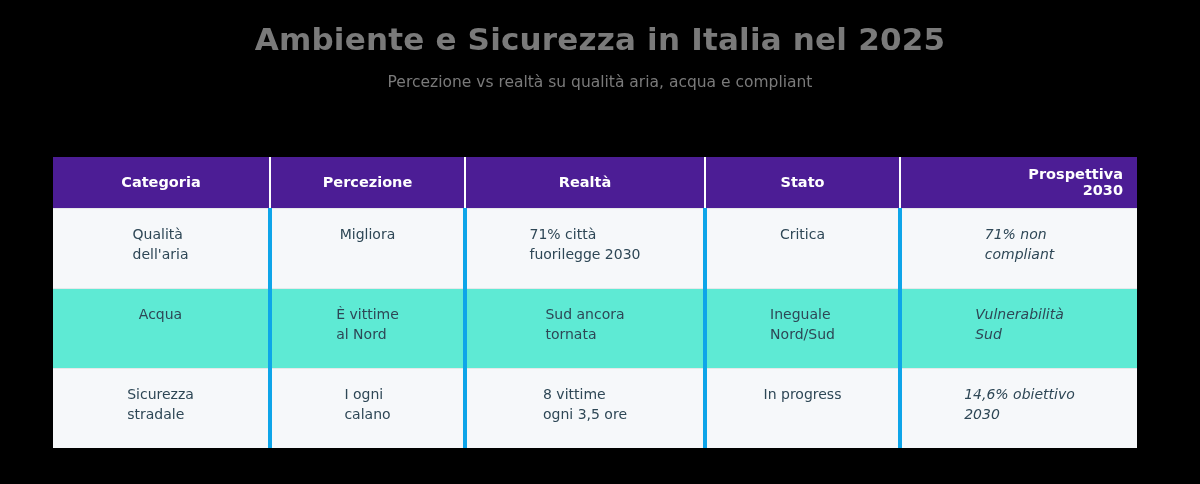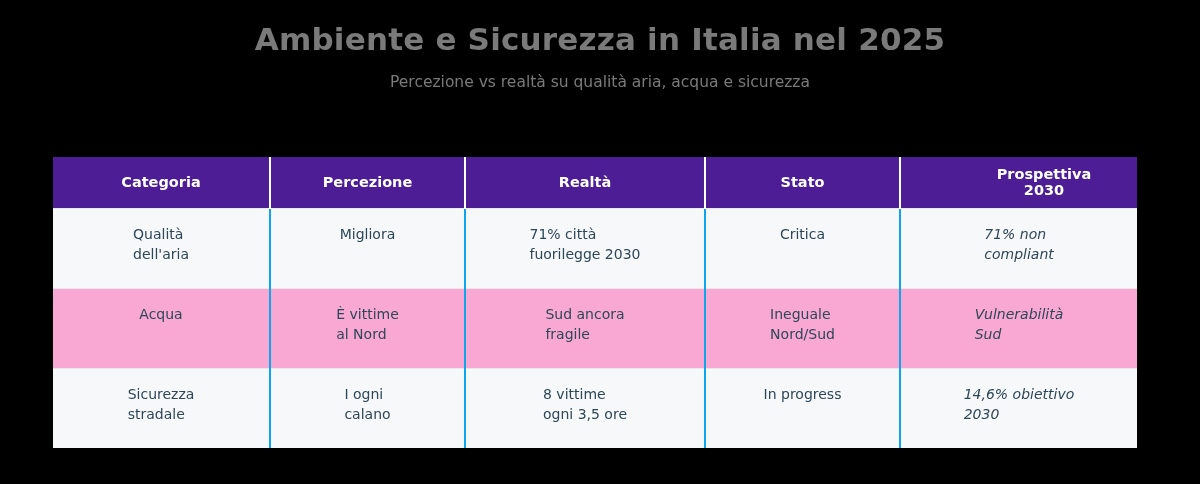--- a/index.html
+++ b/index.html
@@ -81,64 +81,64 @@
     padding: 0 14px;
     margin: 0;
     border-right: 2px solid #ffffff;
     box-sizing: border-box;
     vertical-align: middle;
     text-align: center;
     white-space: pre-line;
   }
   thead th:last-child {
     border-right: none;
-    text-align: center;
+    text-align: right;
     padding-left: 64px;
   }
 
   tbody td {
     font-family: "DejaVu Sans", sans-serif;
     font-size: 14px;
     font-weight: normal;
     color: #2e4756;
     height: 80px;
     padding: 0;
-    border-right: 2px solid #0ea5e9;
+    border-right: 4px solid #0ea5e9;
     border-top: 1px solid #e6e8ea;
     box-sizing: border-box;
     vertical-align: top;
     text-align: center;
   }
   tbody td:last-child {
     border-right: none;
     font-style: italic;
   }
   tbody tr.row-alt td {
     background: #f6f8fa;
   }
   tbody tr.row-plain td {
-    background: #f9a8d4;
+    background: #5eead4;
   }
   .cell-inner {
     display: inline-block;
     text-align: left;
     white-space: pre-line;
     line-height: 1.45;
     padding-top: 15px;
     vertical-align: top;
   }
 </style>
 </head>
 <body>
 
 <div class="page">
 
   <div class="title-block">
     <div class="chart-title">Ambiente e Sicurezza in Italia nel 2025</div>
-    <div class="chart-subtitle">Percezione vs realtà su qualità aria, acqua e sicurezza</div>
+    <div class="chart-subtitle">Percezione vs realtà su qualità aria, acqua e compliant</div>
   </div>
 
   <div class="table-wrap">
     <table class="data-table">
       <colgroup>
         <col class="c0">
           <col class="c1">
           <col class="c2">
           <col class="c3">
           <col class="c4">
@@ -177,21 +177,21 @@
         <tr class="row-plain">
           <td>
             <span class="cell-inner">Acqua</span>
           </td>
           <td>
             <span class="cell-inner">È vittime
 al Nord</span>
           </td>
           <td>
             <span class="cell-inner">Sud ancora
-fragile</span>
+tornata</span>
           </td>
           <td>
             <span class="cell-inner">Ineguale
 Nord/Sud</span>
           </td>
           <td>
             <span class="cell-inner">Vulnerabilità
 Sud</span>
           </td>
         </tr>

